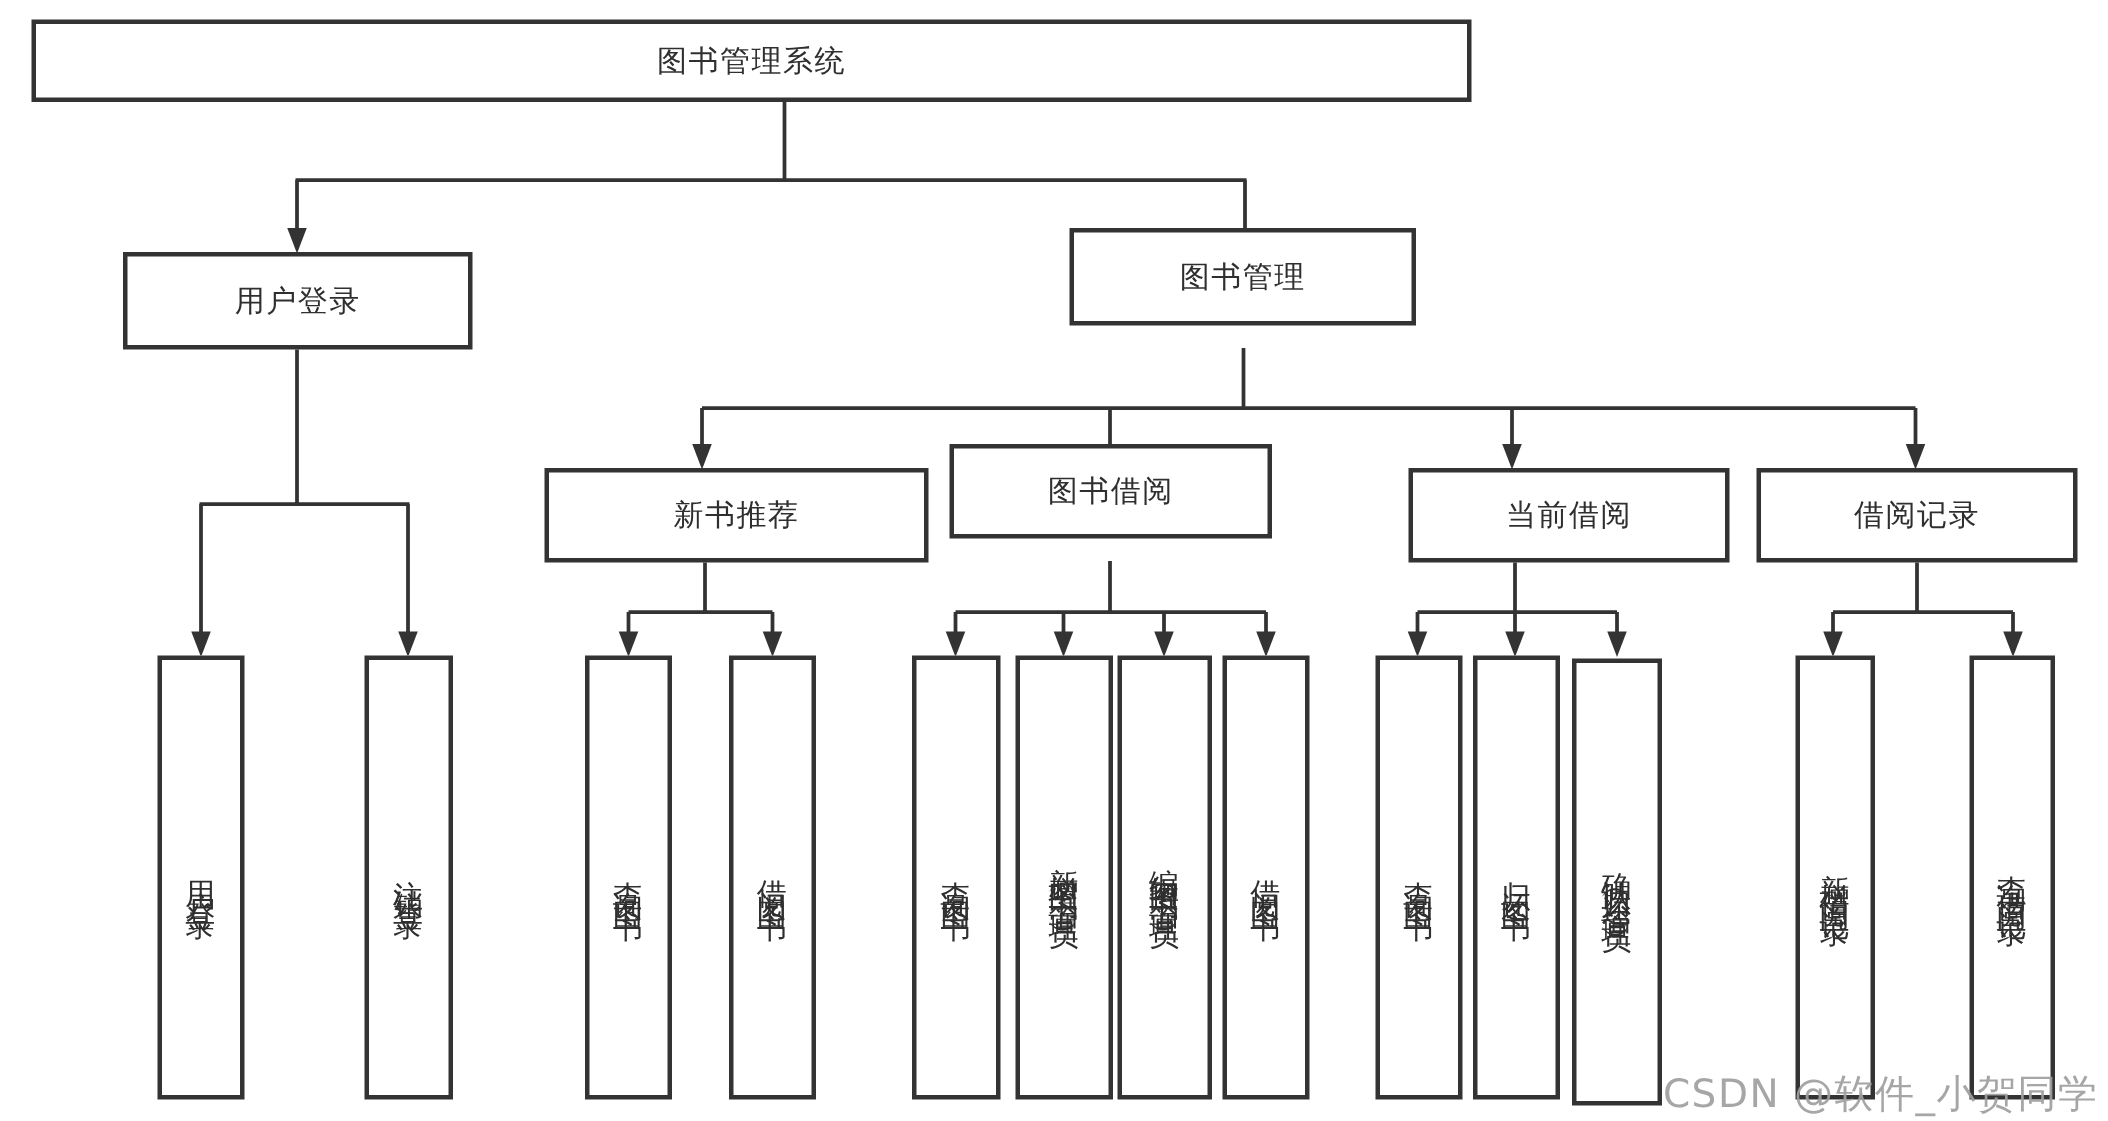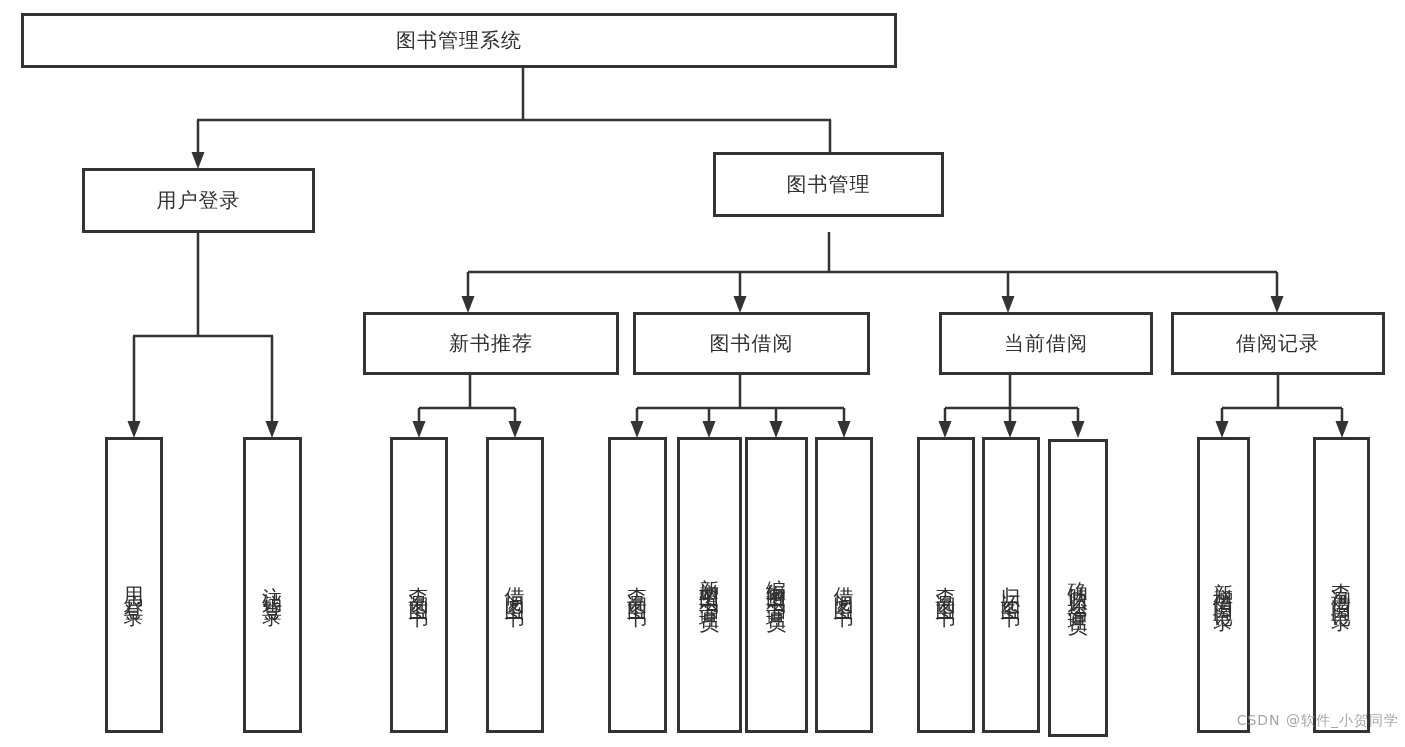--- a/index.html
+++ b/index.html
@@ -55,21 +55,21 @@
     fill:none;
   }
   #connectors polygon{
     fill:var(--line);
     stroke:none;
   }
   .watermark{
     position:absolute;
     right:6px;
     top:712px;
-    font-size:14px;
+    font-size:26px;
     color:rgba(158,158,158,0.92);
     letter-spacing:1px;
     white-space:nowrap;
     z-index:3;
   }
 </style>
 </head>
 <body>
 
 <div id="page">
@@ -107,27 +107,27 @@
       <polygon points="769.5,421 782.5,421 776,438"></polygon>
       <polygon points="837.5,421 850.5,421 844,438"></polygon>
       <polygon points="938.5,421 951.5,421 945,438"></polygon>
       <polygon points="1003.5,421 1016.5,421 1010,438"></polygon>
       <polygon points="1071.5,421 1084.5,421 1078,438"></polygon>
       <polygon points="1215.5,421 1228.5,421 1222,438"></polygon>
       <polygon points="1335.5,421 1348.5,421 1342,438"></polygon>
     </g>
   </svg>
 
-  <div class="node" style="left:21px;top:13px;width:876px;height:55px;text-align:right;">图书管理系统</div>
+  <div class="node" style="left:21px;top:13px;width:960px;height:55px;text-align:right;">图书管理系统</div>
 
   <div class="node" style="left:82px;top:168px;width:233px;height:65px;">用户登录</div>
   <div class="node" style="left:713px;top:152px;width:231px;height:65px;">图书管理</div>
 
   <div class="node" style="left:363px;top:312px;width:256px;height:63px;">新书推荐</div>
-  <div class="node" style="left:633px;top:312px;width:237px;height:63px;">图书借阅</div>
+  <div class="node" style="left:633px;top:296px;width:215px;height:63px;">图书借阅</div>
   <div class="node" style="left:903px;top:312px;width:214px;height:63px;margin-left:36px;">当前借阅</div>
   <div class="node" style="left:1171px;top:312px;width:214px;height:63px;">借阅记录</div>
 
   <div class="leaf" style="left:105px;top:437px;width:58px;height:296px;">用户登录</div>
   <div class="leaf" style="left:243px;top:437px;width:59px;height:296px;">注销登录</div>
 
   <div class="leaf" style="left:390px;top:437px;width:58px;height:296px;">查询图书</div>
   <div class="leaf" style="left:486px;top:437px;width:58px;height:296px;">借阅图书</div>
 
   <div class="leaf" style="left:608px;top:437px;width:59px;height:296px;">查询图书</div>

